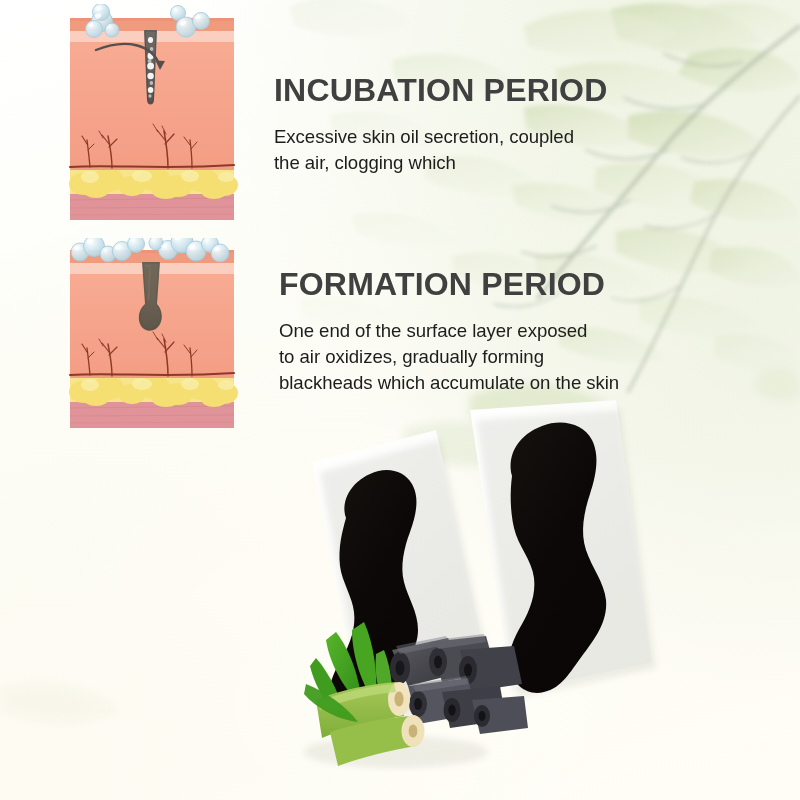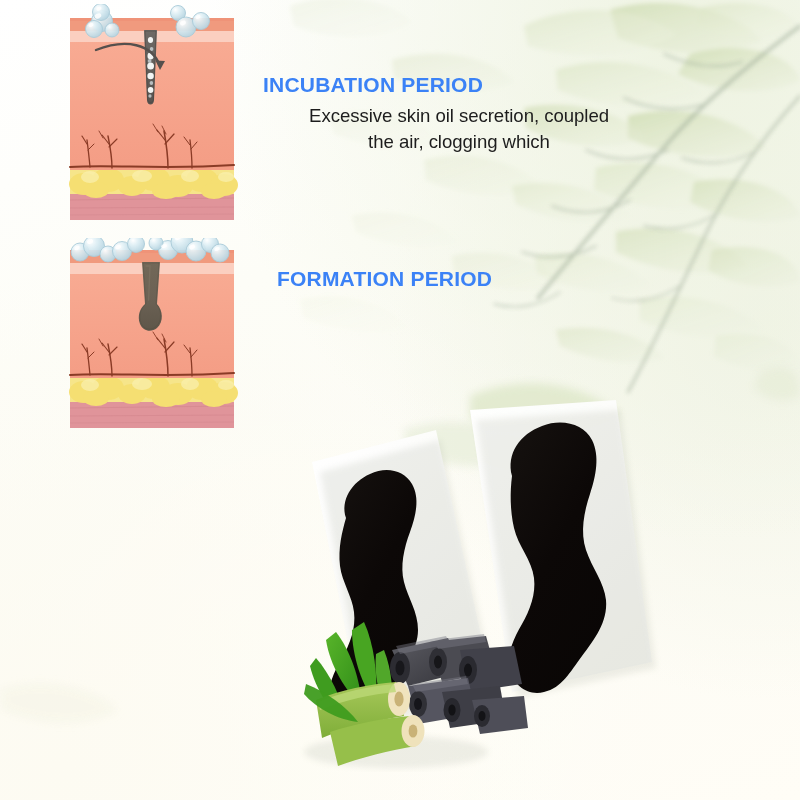--- a/index.html
+++ b/index.html
@@ -27,30 +27,29 @@
 
   
   .diagram{position:absolute;}
   .diagram svg{display:block;width:100%;height:100%;}
   #diagram-incubation{left:56px;top:4px;width:190px;height:222px;}
   #diagram-formation{left:56px;top:238px;width:190px;height:196px;}
 
   
   .txt-block{position:absolute;}
   #text-incubation{left:258px;top:74px;width:402px;}
-  #text-formation{left:272px;top:268px;width:440px;}
+  #text-formation{left:263px;top:268px;width:440px;}
   .heading{
-    font-size:21px;font-weight:bold;letter-spacing:.2px;
-    color:#3b82f6;line-height:1.05;margin:0 0 7px 5px;
+    font-size:32px;font-weight:bold;letter-spacing:.2px;
+    color:#404040;line-height:1.05;margin:0 0 7px 16px;
     white-space:nowrap;
   }
   .body-text{
-    font-size:18.6px;color:#1d1d1d;line-height:1.42;margin:0;
+    font-size:18.6px;color:#1d1d1d;line-height:1.42;margin:16px;
     letter-spacing:-0.05px;
-    text-align:center;
   }
   .body-text span{display:block;white-space:nowrap;}
 
   
   #product-photo{position:absolute;left:300px;top:400px;width:500px;height:400px;}
   #product-photo svg{display:block;width:100%;height:100%;}
 </style>
 </head>
 <body>
 
@@ -347,20 +346,25 @@
   <div class="txt-block" id="text-incubation">
     <h2 class="heading">INCUBATION PERIOD</h2>
     <p class="body-text">
       <span>Excessive skin oil secretion, coupled</span>
       <span>the air, clogging which</span>
     </p>
   </div>
 
   <div class="txt-block" id="text-formation">
     <h2 class="heading">FORMATION PERIOD</h2>
+    <p class="body-text">
+      <span>One end of the surface layer exposed</span>
+      <span>to air oxidizes, gradually forming</span>
+      <span>blackheads which accumulate on the skin</span>
+    </p>
   </div>
 
   <div id="product-photo">
     <svg viewBox="0 0 500 400" xmlns="http://www.w3.org/2000/svg">
       <defs>
         <linearGradient id="stripG" x1="0.2" y1="0" x2="0.85" y2="1">
           <stop offset="0%" stop-color="#14100e"></stop>
           <stop offset="45%" stop-color="#0c0807"></stop>
           <stop offset="100%" stop-color="#090605"></stop>
         </linearGradient>

